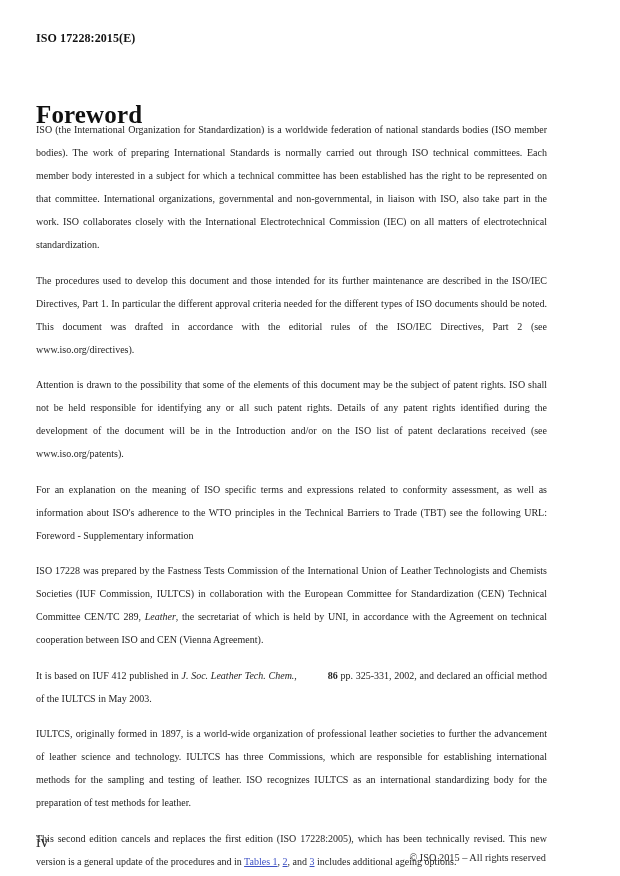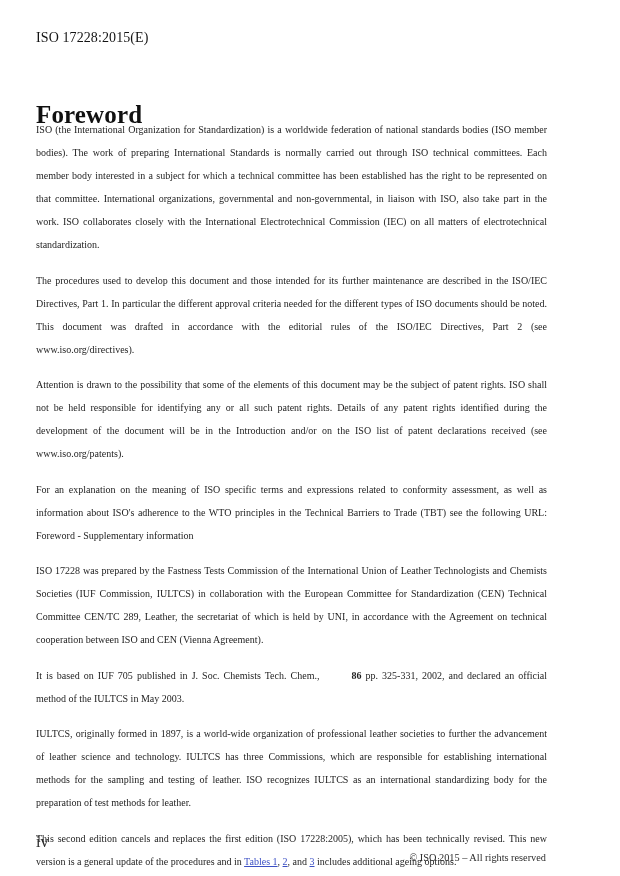--- a/index.html
+++ b/index.html
@@ -23,22 +23,22 @@
     width: 620px;
     height: 876px;
   }
 
   
   .doc-header {
     position: absolute;
     left: 36px;
     top: 31px;
     width: 510px;
-    font-weight: normal;
-    font-size: 14px;
+    font-weight: bold;
+    font-size: 12px;
     line-height: 14.5px;
     letter-spacing: 0.1px;
     color: #131313;
   }
   .doc-header .hdr-line { display: block; white-space: nowrap; }
 
   
   .section-title {
     position: absolute;
     left: 36px;
@@ -61,21 +61,21 @@
     margin: 0 0 12.5px 0;
     font-size: 10px;
     line-height: 23px;
     text-align: justify;
     text-justify: inter-word;
     color: #1d1d1d;
     hyphens: none;
   }
   p.para:last-child { margin-bottom: 12px; }
 
-  .ital { }
+  .ital { font-style: italic; }
   .bold { font-weight: bold; margin-left: 28px; }
 
   a.doclink,
   .doclink {
     color: #3b4fc4;
     text-decoration: underline;
     text-underline-offset: 1px;
     cursor: pointer;
   }
 
@@ -123,21 +123,21 @@
 
     <p class="para">The procedures used to develop this document and those intended for its further maintenance are described in the ISO/IEC Directives, Part 1. In particular the different approval criteria needed for the different types of ISO documents should be noted. This document was drafted in accordance with the editorial rules of the ISO/IEC Directives, Part 2 (see www.iso.org/directives).</p>
 
     <p class="para">Attention is drawn to the possibility that some of the elements of this document may be the subject of patent rights. ISO shall not be held responsible for identifying any or all such patent rights.  Details of any patent rights identified during the development of the document will be in the Introduction and/or on the ISO list of patent declarations received (see www.iso.org/patents).</p>
 
 
     <p class="para">For an explanation on the meaning of ISO specific terms and expressions related to conformity assessment, as well as information about ISO's adherence to the WTO principles in the Technical Barriers to Trade (TBT) see the following URL: Foreword - Supplementary information</p>
 
     <p class="para"><span>ISO 17228 was prepared by the Fastness Tests Commission of the International Union of Leather Technologists and Chemists Societies (IUF Commission, IULTCS) in collaboration with the European Committee for Standardization (CEN) Technical Committee CEN/TC 289, </span><span class="ital">Leather</span><span>, the secretariat of which is held by UNI, in accordance with the Agreement on technical cooperation between ISO and CEN (Vienna Agreement).</span></p>
 
-    <p class="para"><span>It is based on IUF 705 published in </span><span class="ital">J. Soc. Chemists Tech. Chem.</span><span>, </span><span class="bold">86</span><span> pp. 325-331, 2002, and declared an official method of the IULTCS in May 2003.</span></p>
+    <p class="para"><span>It is based on IUF 412 published in </span><span class="ital">J. Soc. Leather Tech. Chem.</span><span>, </span><span class="bold">86</span><span> pp. 325-331, 2002, and declared an official method of the IULTCS in May 2003.</span></p>
 
     <p class="para">IULTCS, originally formed in 1897, is a world-wide organization of professional leather societies to further the advancement of leather science and technology. IULTCS has three Commissions, which are responsible for establishing international methods for the sampling and testing of leather. ISO recognizes IULTCS as an international standardizing body for the preparation of test methods for leather.</p>
 
     <p class="para"><span>This second edition cancels and replaces the first edition (ISO 17228:2005), which has been technically revised. This new version is a general update of the procedures and in </span><span class="doclink">Tables 1</span><span>, </span><span class="doclink">2</span><span>, and </span><span class="doclink">3</span><span> includes additional ageing options.</span></p>
 
     <p class="para"><span class="doclink">Annex A</span><span> is informative.</span></p>
 
   </div>
 
   <div class="footer">

